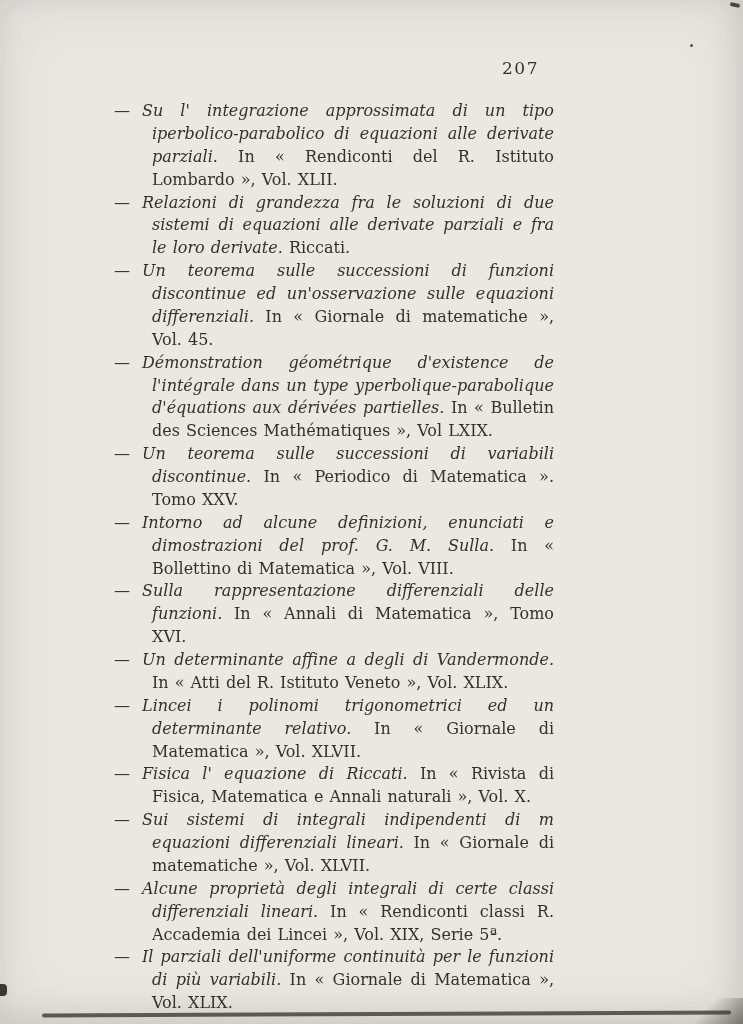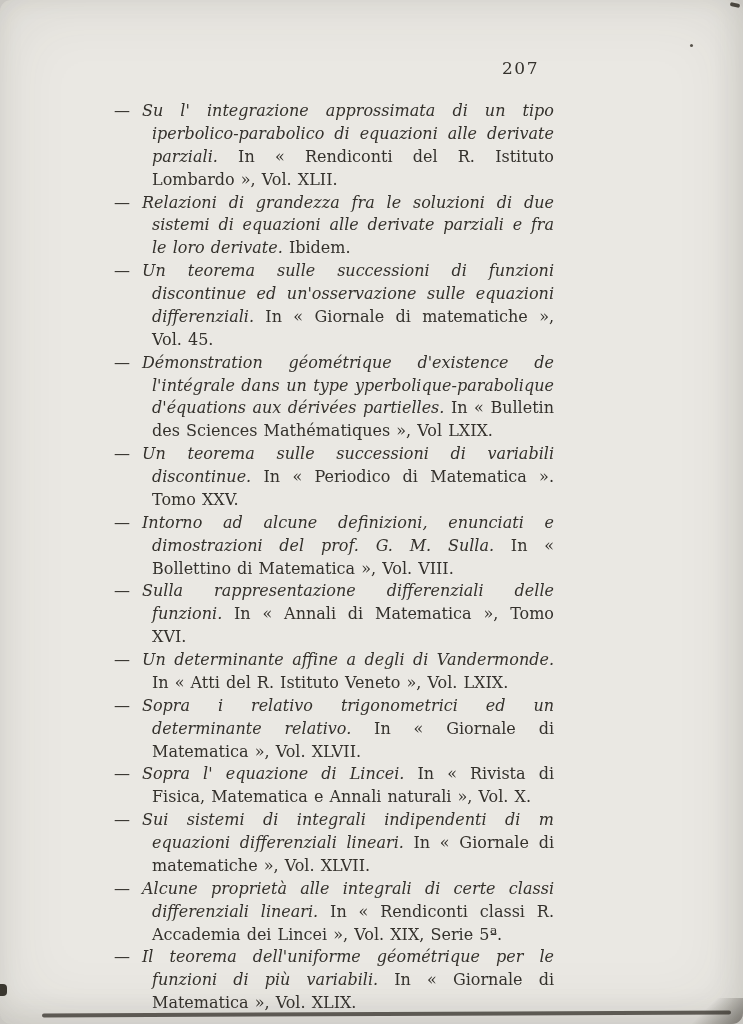--- a/index.html
+++ b/index.html
@@ -10,21 +10,20 @@
   }
   .page {
     position: relative;
     width: 743px;
     height: 1024px;
     margin: 0 auto;
     background: var(--paper, #eae8e3);
     box-shadow: inset 0 0 70px rgba(60,55,45,0.10), inset -6px -8px 30px rgba(60,55,45,0.12);
     overflow: hidden;
     color: var(--ink, #34312c);
-    border-radius: 11px;
   }
   .page-number {
     position: absolute;
     top: 58px;
     left: 502px;
     font-size: 17px;
     letter-spacing: 1.5px;
     color: var(--ink, #34312c);
   }
   .bibliography {
@@ -112,21 +111,21 @@
 <div class="page">
   <div class="page-number">207</div>
 
   <div class="bibliography">
       <div class="entry">
         <span class="dash">—</span>
         <div class="entry-text"><span class="title">Su l' integrazione approssimata di un tipo iperbolico-parabolico di equazioni alle derivate parziali. </span> <span class="ref">In « Rendiconti del R. Istituto Lombardo », Vol. XLII.</span></div>
       </div>
       <div class="entry">
         <span class="dash">—</span>
-        <div class="entry-text"><span class="title">Relazioni di grandezza fra le soluzioni di due sistemi di equazioni alle derivate parziali e fra le loro derivate. </span> <span class="ref">Ibidem.</span></div>
+        <div class="entry-text"><span class="title">Relazioni di grandezza fra le soluzioni di due sistemi di equazioni alle derivate parziali e fra le loro derivate. </span> <span class="ref">Riccati.</span></div>
       </div>
       <div class="entry">
         <span class="dash">—</span>
         <div class="entry-text"><span class="title">Un teorema sulle successioni di funzioni discontinue ed un'osservazione sulle equazioni differenziali. </span> <span class="ref">In « Giornale di matematiche », Vol. 45.</span></div>
       </div>
       <div class="entry">
         <span class="dash">—</span>
         <div class="entry-text"><span class="title">Démonstration géométrique d'existence de l'intégrale dans un type yperbolique-parabolique d'équations aux dérivées partielles. </span> <span class="ref">In « Bulletin des Sciences Mathématiques », Vol LXIX.</span></div>
       </div>
       <div class="entry">
@@ -136,41 +135,41 @@
       <div class="entry">
         <span class="dash">—</span>
         <div class="entry-text"><span class="title">Intorno ad alcune definizioni, enunciati e dimostrazioni del prof. G. M. Sulla. </span> <span class="ref">In « Bollettino di Matematica », Vol. VIII.</span></div>
       </div>
       <div class="entry">
         <span class="dash">—</span>
         <div class="entry-text"><span class="title">Sulla rappresentazione differenziali delle funzioni. </span> <span class="ref">In « Annali di Matematica », Tomo XVI.</span></div>
       </div>
       <div class="entry">
         <span class="dash">—</span>
-        <div class="entry-text"><span class="title">Un determinante affine a degli di Vandermonde. </span> <span class="ref">In « Atti del R. Istituto Veneto », Vol. LXIX.</span></div>
+        <div class="entry-text"><span class="title">Un determinante affine a degli di Vandermonde. </span> <span class="ref">In « Atti del R. Istituto Veneto », Vol. XLIX.</span></div>
       </div>
       <div class="entry">
         <span class="dash">—</span>
-        <div class="entry-text"><span class="title">Sopra i relativo trigonometrici ed un determinante relativo. </span> <span class="ref">In « Giornale di Matematica », Vol. XLVII.</span></div>
+        <div class="entry-text"><span class="title">Lincei i polinomi trigonometrici ed un determinante relativo. </span> <span class="ref">In « Giornale di Matematica », Vol. XLVII.</span></div>
       </div>
       <div class="entry">
         <span class="dash">—</span>
-        <div class="entry-text"><span class="title">Sopra l' equazione di Lincei. </span> <span class="ref">In « Rivista di Fisica, Matematica e Annali naturali », Vol. X.</span></div>
+        <div class="entry-text"><span class="title">Fisica l' equazione di Riccati. </span> <span class="ref">In « Rivista di Fisica, Matematica e Annali naturali », Vol. X.</span></div>
       </div>
       <div class="entry">
         <span class="dash">—</span>
         <div class="entry-text"><span class="title">Sui sistemi di integrali indipendenti di m equazioni differenziali lineari. </span> <span class="ref">In « Giornale di matematiche », Vol. XLVII.</span></div>
       </div>
       <div class="entry">
         <span class="dash">—</span>
-        <div class="entry-text"><span class="title">Alcune proprietà alle integrali di certe classi differenziali lineari. </span> <span class="ref">In « Rendiconti classi R. Accademia dei Lincei », Vol. XIX, Serie 5ª.</span></div>
+        <div class="entry-text"><span class="title">Alcune proprietà degli integrali di certe classi differenziali lineari. </span> <span class="ref">In « Rendiconti classi R. Accademia dei Lincei », Vol. XIX, Serie 5ª.</span></div>
       </div>
       <div class="entry">
         <span class="dash">—</span>
-        <div class="entry-text"><span class="title">Il teorema dell'uniforme géométrique per le funzioni di più variabili. </span> <span class="ref">In « Giornale di Matematica », Vol. XLIX.</span></div>
+        <div class="entry-text"><span class="title">Il parziali dell'uniforme continuità per le funzioni di più variabili. </span> <span class="ref">In « Giornale di Matematica », Vol. XLIX.</span></div>
       </div>
     </div>
 
   <div class="scan-edge-bottom"></div>
   <div class="scan-corner-br"></div>
   <div class="speck-a"></div>
   <div class="speck-b"></div>
   <div class="speck-c"></div>
 </div>
 

